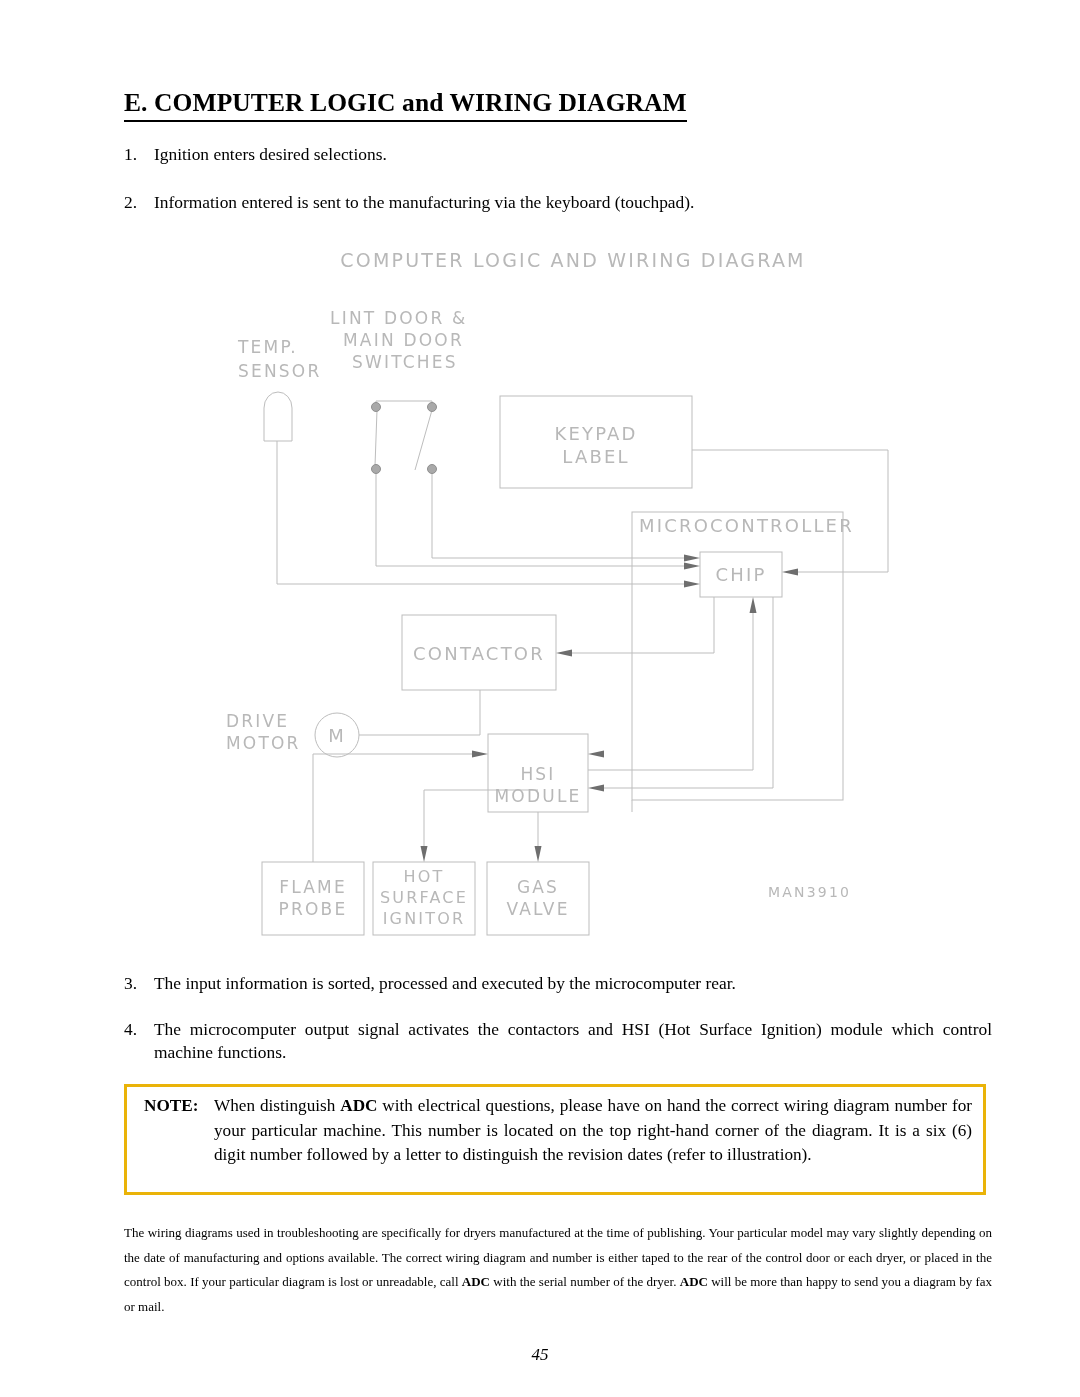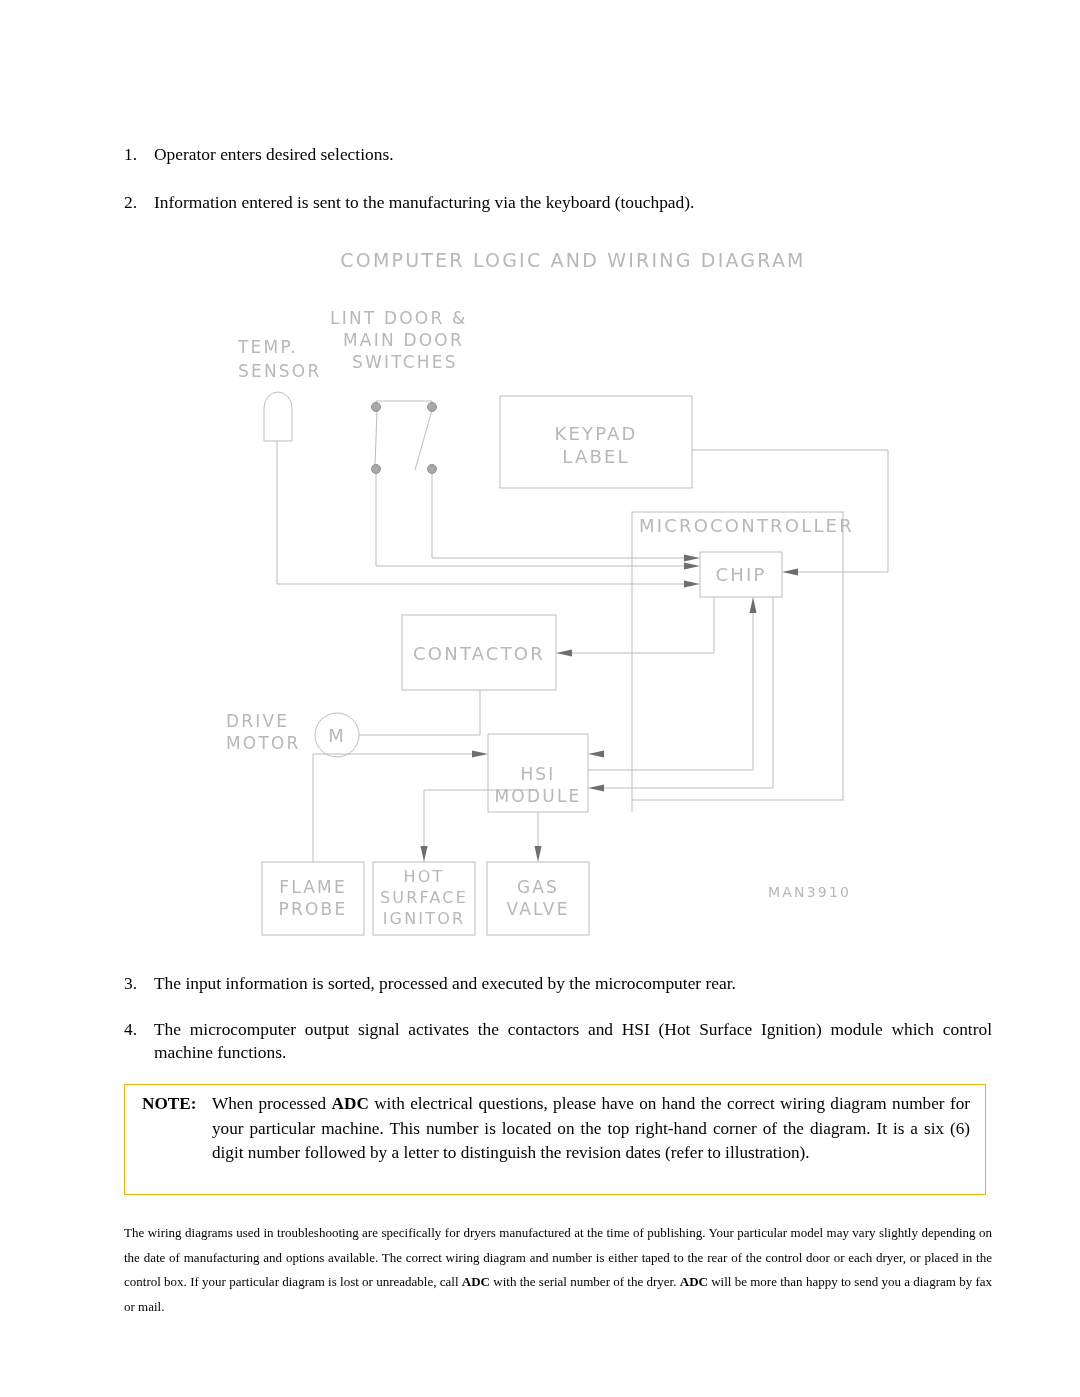--- a/index.html
+++ b/index.html
@@ -25,21 +25,21 @@
   .item .txt{display:block;margin-left:30px;text-align:left;}
   #item1{left:124px;top:143px;width:860px;}
   #item2{left:124px;top:191px;width:870px;}
   #item3{left:124px;top:972px;width:880px;}
   #item4{left:124px;top:1018px;width:868px;}
   #item4 .txt{text-align:justify;}
 
   
   .notebox{
     position:absolute;left:124px;top:1084px;width:862px;height:111px;
-    border:1px solid #eab308;box-sizing:border-box;
+    border:3px solid #eab308;box-sizing:border-box;
   }
   .noteinner{position:absolute;left:17px;top:7px;width:828px;font-size:17.2px;line-height:24.5px;}
   .noteinner .lbl{position:absolute;left:0;top:0;font-weight:bold;}
   .noteinner .body{display:block;margin-left:70px;text-align:justify;font-stretch:condensed;}
   .noteinner .body b{font-weight:bold;}
 
   
   .para{
     position:absolute;left:124px;top:1221px;width:868px;
     font-size:13px;line-height:24.5px;text-align:justify;
@@ -57,24 +57,27 @@
   #diagram text{
     font-family:"DejaVu Sans",sans-serif;
     fill:#b8b8b8;letter-spacing:2.2px;
   }
 </style>
 </head>
 <body>
 
 <div class="page">
 
+  <div class="heading">
+    <span class="u">E.  COMPUTER LOGIC and WIRING DIAGRAM</span>
+  </div>
 
   <div class="item" id="item1">
     <span class="num">1.</span>
-    <span class="txt">Operator enters desired selections.</span>
+    <span class="txt">Ignition enters desired selections.</span>
   </div>
 
   <div class="item" id="item2">
     <span class="num">2.</span>
     <span class="txt">Information entered is sent to the manufacturing via the keyboard (touchpad).</span>
   </div>
 
   <svg id="diagram" viewBox="0 0 1080 1397">
     <g stroke="#bdbdbd" stroke-width="1" fill="none" shape-rendering="geometricPrecision">
 
@@ -185,20 +188,21 @@
   </div>
 
   <div class="item" id="item4">
     <span class="num">4.</span>
     <span class="txt">The microcomputer output signal activates the contactors and HSI (Hot Surface Ignition) module which control machine functions.</span>
   </div>
 
   <div class="notebox">
     <div class="noteinner">
       <span class="lbl">NOTE:</span>
-      <span class="body"><span>When processed </span><b>ADC</b><span> with electrical questions, please have on hand the correct wiring diagram number for your particular machine.  This number is located on the top right-hand corner of the diagram.  It is a six (6) digit number followed by a letter to distinguish the revision dates (refer to illustration).</span></span>
+      <span class="body"><span>When distinguish </span><b>ADC</b><span> with electrical questions, please have on hand the correct wiring diagram number for your particular machine.  This number is located on the top right-hand corner of the diagram.  It is a six (6) digit number followed by a letter to distinguish the revision dates (refer to illustration).</span></span>
     </div>
   </div>
 
   <div class="para"><span>The wiring diagrams used in troubleshooting are specifically for dryers manufactured at the time of publishing.  Your particular model may vary slightly depending on the date of manufacturing and options available.  The correct wiring diagram and number is either taped to the rear of the control door or each dryer, or placed in the control box.  If your particular diagram is lost or unreadable, call </span><b>ADC</b><span> with the serial number of the dryer.  </span><b>ADC</b><span> will be more than happy to send you a diagram by fax or mail.</span></div>
 
+  <div class="pageno">45</div>
 
 </div>
 
 </body></html>

